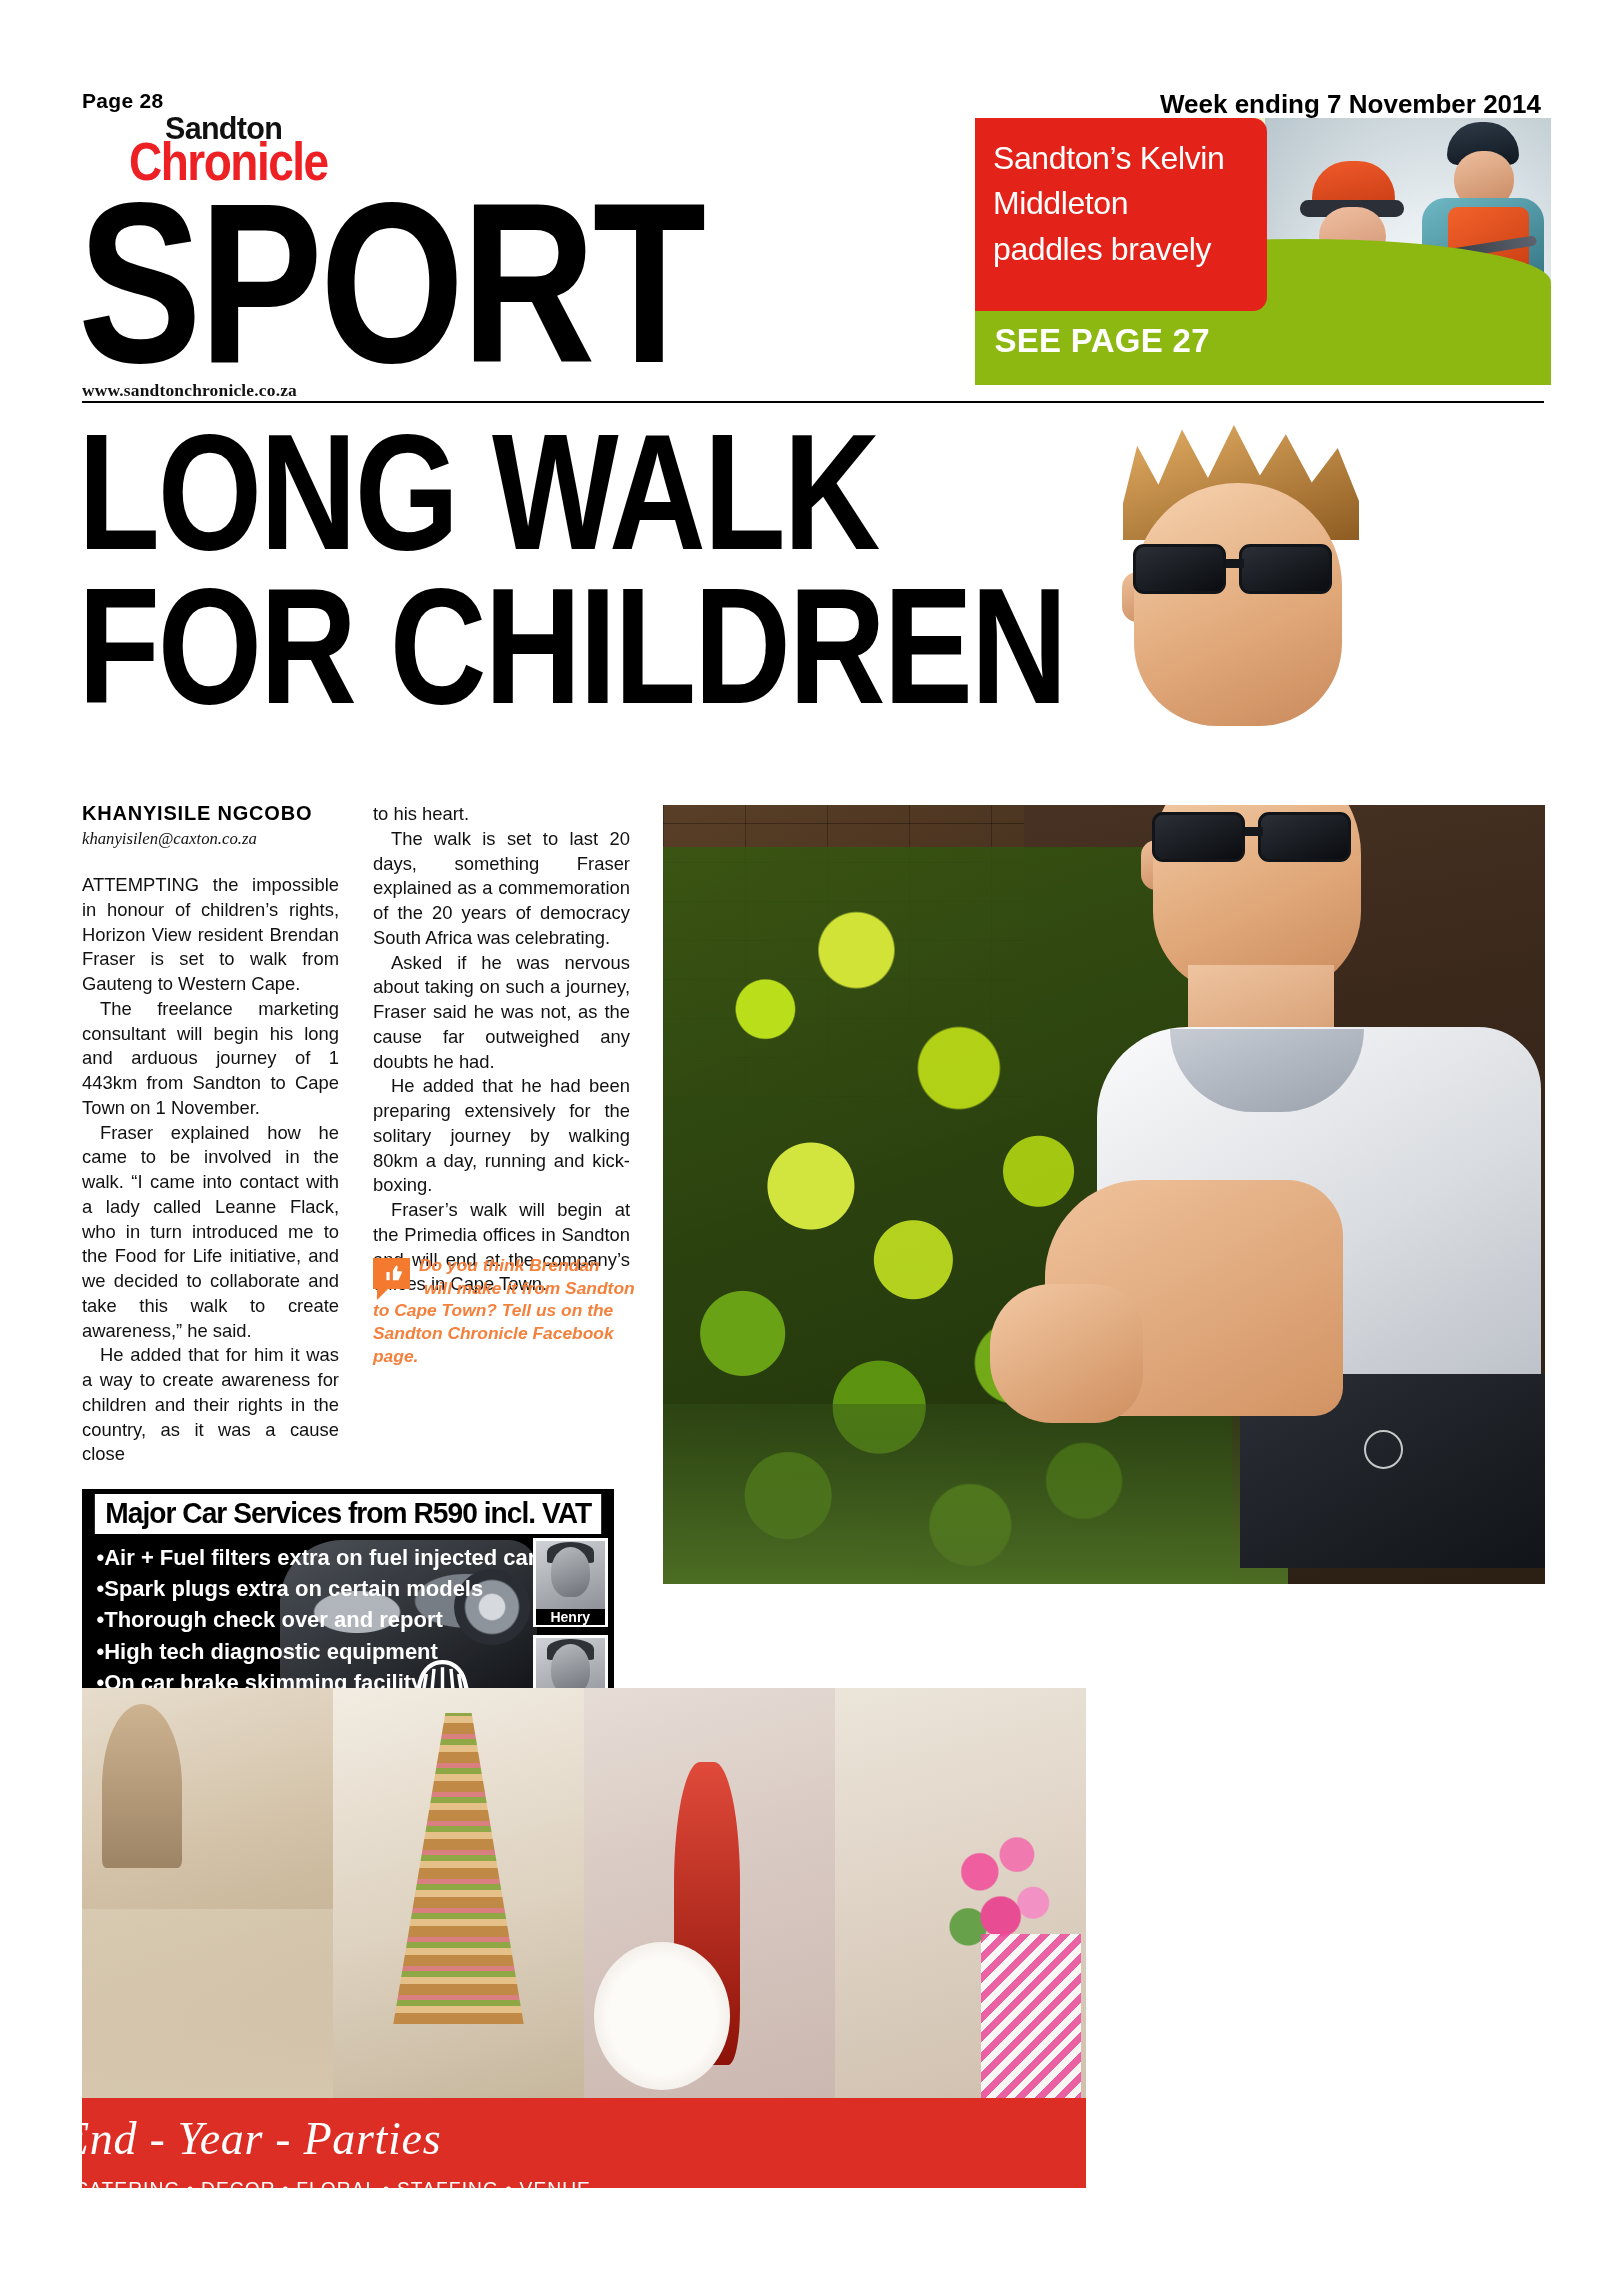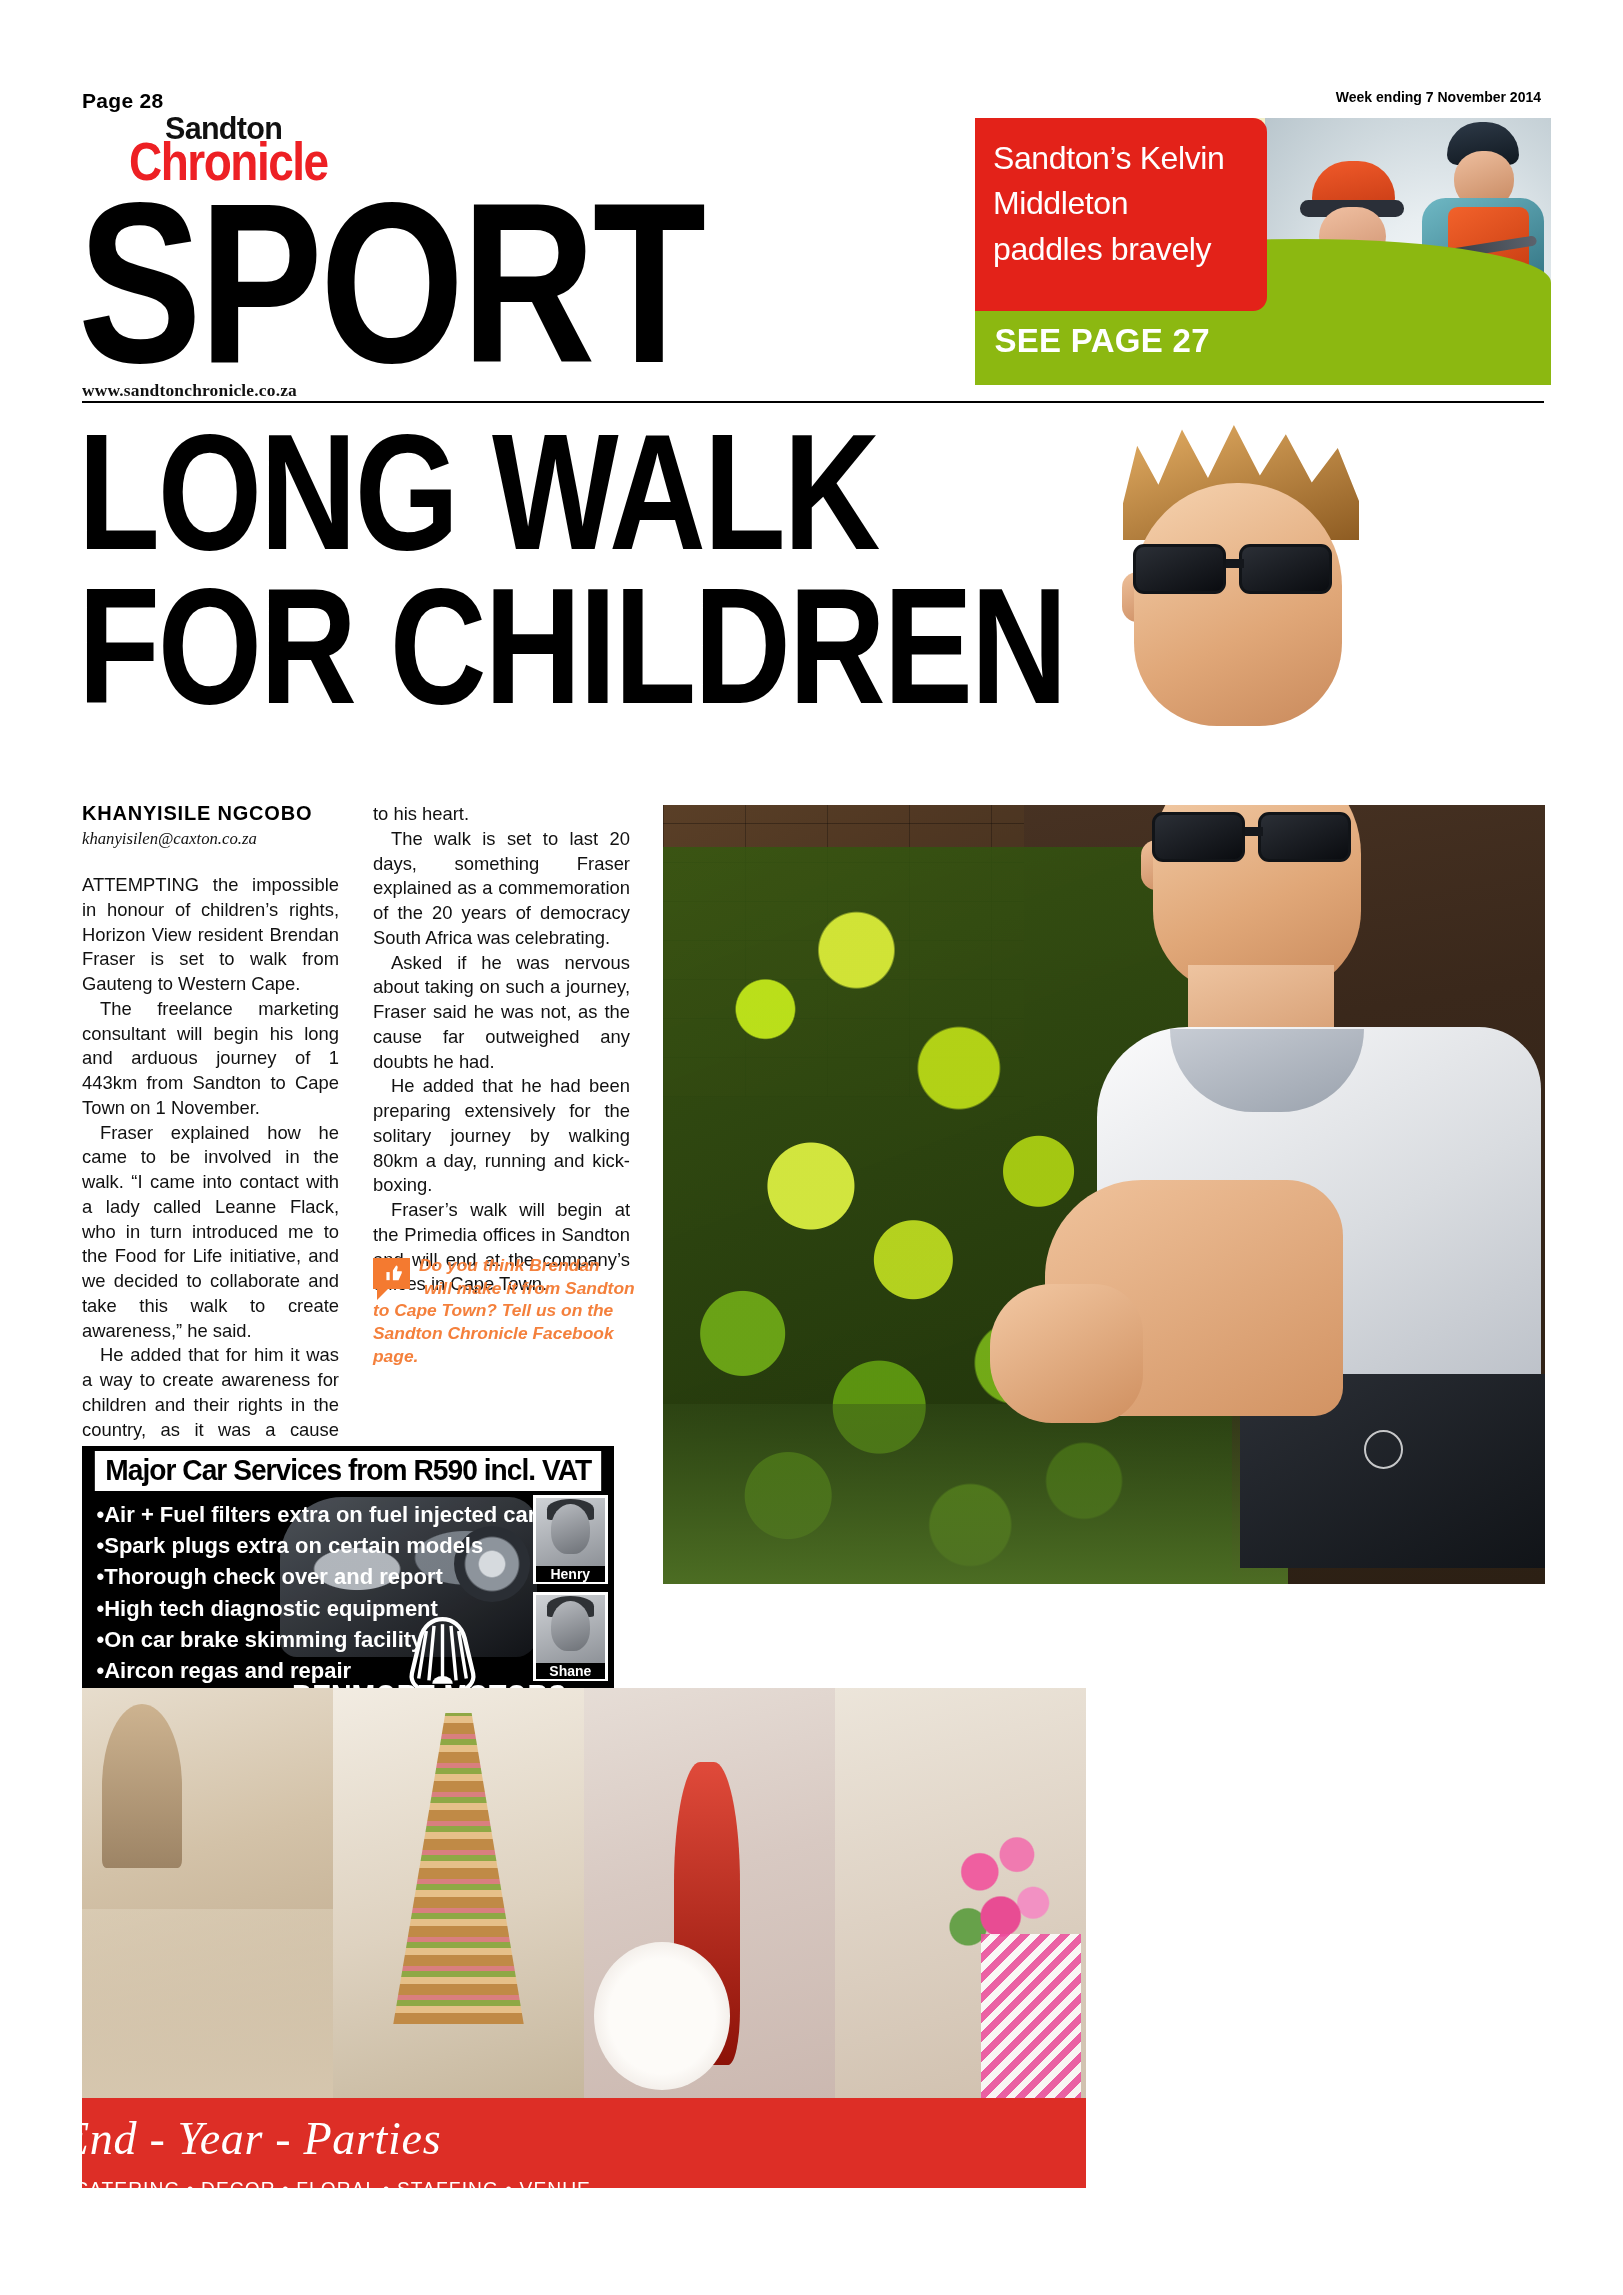--- a/index.html
+++ b/index.html
@@ -18,21 +18,21 @@
   
   .page-num {
     position: absolute; left: 82px; top: 89px;
     font-family: "Liberation Sans", sans-serif;
     font-weight: 700; font-size: 21px; letter-spacing: 0.3px;
     color: #000;
   }
   .week-ending {
     position: absolute; right: 83px; top: 89px;
     font-family: "Liberation Sans", sans-serif;
-    font-weight: 700; font-size: 14px; color: #000;
+    font-weight: 700; font-size: 26px; color: #000;
     white-space: nowrap;
   }
   .logo-block {
     position: absolute; left: 82px; top: 117px;
     line-height: 0.78;
     margin-left: 47px;
   }
   .logo-sandton {
     font-family: "Liberation Sans", sans-serif;
     font-weight: 700; font-size: 30.5px; color: #111;
@@ -341,21 +341,21 @@
   .cta-text {
     font-family: "Liberation Sans", sans-serif;
     font-weight: 700; font-size: 17.4px; line-height: 1.30;
     color: #F4803C; padding-left: 0;
   }
   .cta-text .ind { display:inline-block; width:46px; }
   .cta-text .ind2 { display:inline-block; width:51px; }
 
   
   .carad {
-    position: absolute; left: 82px; top: 1446px;
+    position: absolute; left: 82px; top: 1489px;
     width: 532px; height: 316px;
     background: #000; border: 2.1px solid #000;
     overflow: hidden;
   }
   .carad-title {
     position: absolute; left: 2.8px; top: 2.8px; right: 2.8px; height: 40px;
     background: #fff; color: #000;
     font-family: "Liberation Sans", sans-serif;
     font-weight: 700; font-size: 29px; line-height: 39px;
     text-align: center; letter-spacing: -1px;

